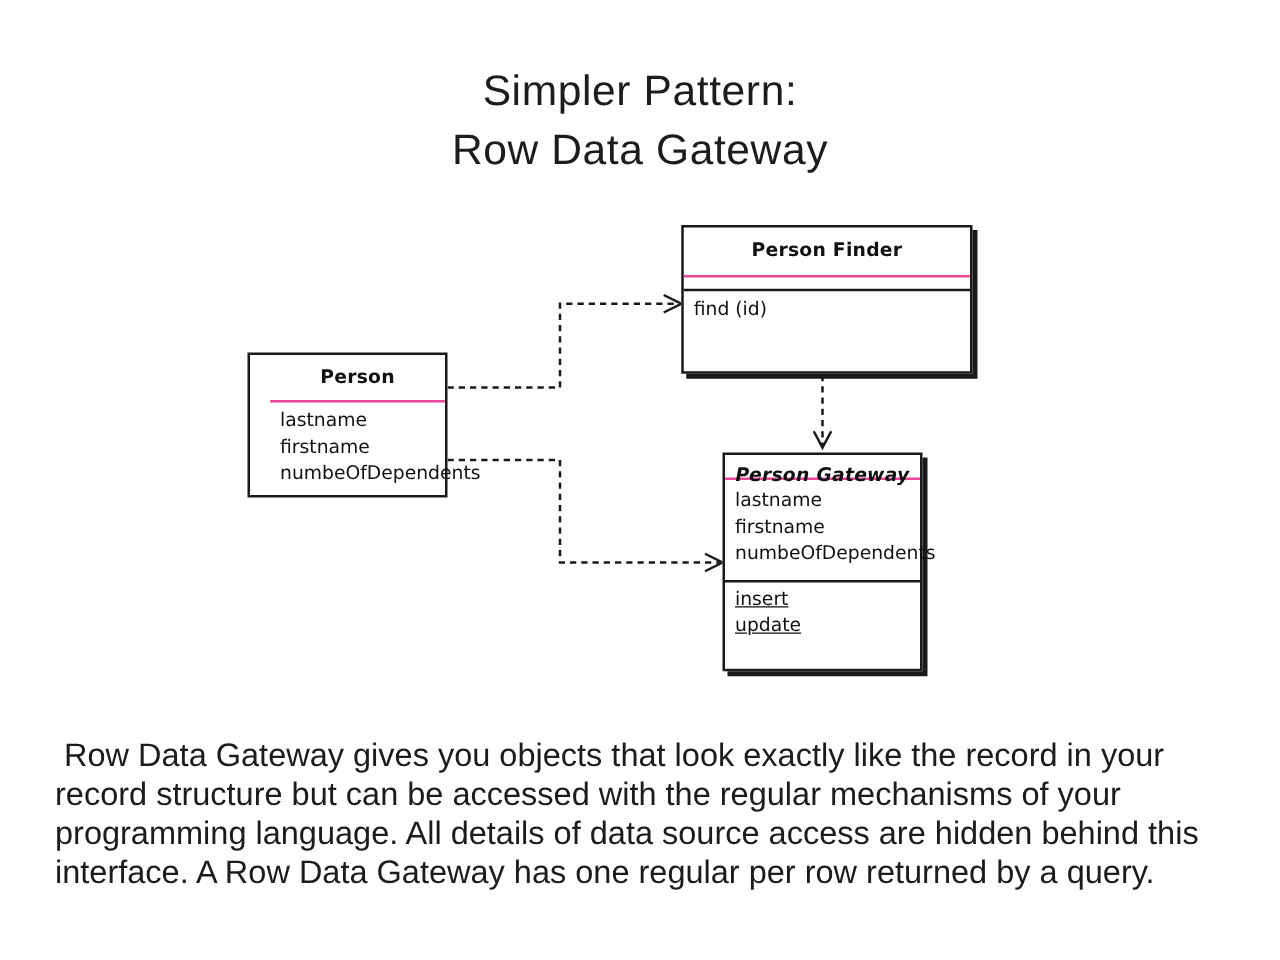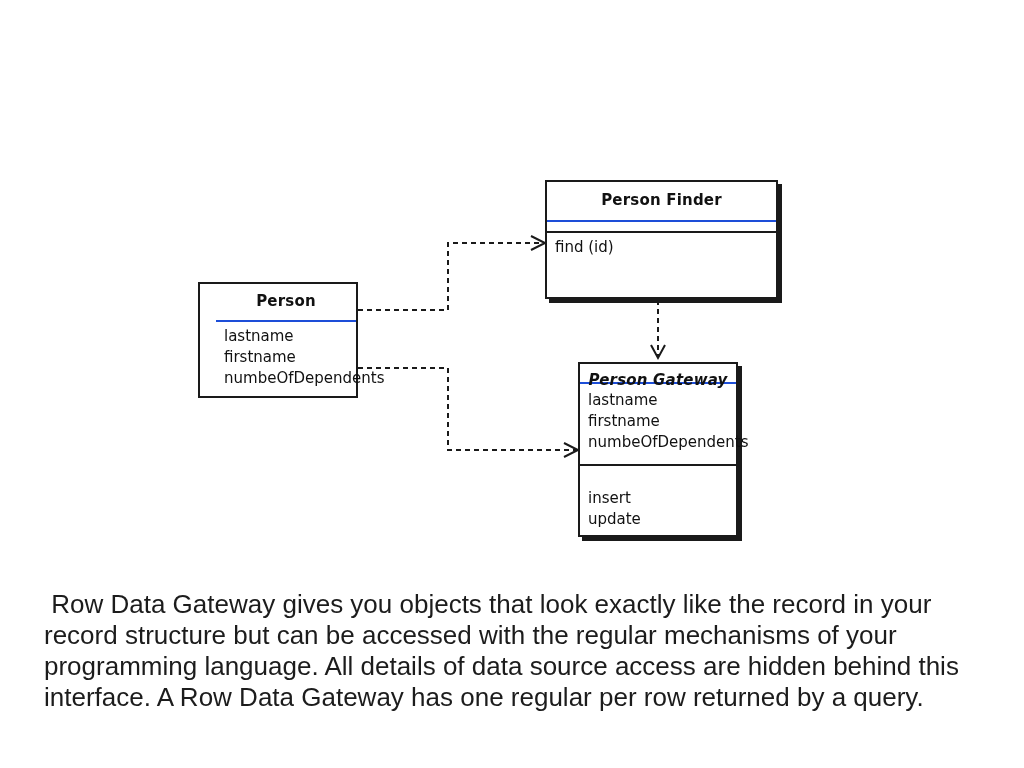--- a/index.html
+++ b/index.html
@@ -22,44 +22,48 @@
     fill:none; stroke:#1a1a1a; stroke-width:2;
   }
   .uml-class {
     position:absolute; background:#ffffff;
     border:2px solid #1a1a1a;
     font-family:"DejaVu Sans", sans-serif; font-size:15px; color:#111111;
   }
   .shadowed { box-shadow:4px 4px 0 0 #1a1a1a; }
   .c-title {
     font-weight:bold; text-align:center;
-    border-bottom:2px solid #1d4ed8;
+    border-bottom:2px solid #ec4899;
     letter-spacing:0.2px;
   }
   .c-empty { height:11px; border-bottom:2px solid #1a1a1a; }
   .c-members { padding:4px 8px; line-height:21px; }
   .person { left:198px; top:282px; width:160px; height:116px;padding-left:16px; }
   .person .c-title { height:38px; line-height:35px; }
   .finder { left:545px; top:180px; width:233px; height:119px; }
   .finder .c-title { height:40px; line-height:37px; }
   .gateway { left:578px; top:362px; width:160px; height:175px; }
   .gateway .c-title { height:20px; line-height:33px;font-style:italic; }
   .gateway .attrs { height:82px; border-bottom:2px solid #1a1a1a; padding-top:6px; }
-  .gateway .methods { padding-top:22px; }
+  .gateway .methods { padding-top:3px;text-decoration:underline; }
   .body-text {
     position:absolute; left:44px; top:589px;
     font-size:26px; line-height:31px; color:#1c1c1c;
   }
   .body-text div { white-space:pre; }
 </style>
 </head>
 <body>
 
 <div class="slide">
 
+  <div class="slide-title">
+    <div>Simpler Pattern:</div>
+    <div>Row Data Gateway</div>
+  </div>
 
   <svg class="connectors" viewBox="0 0 1024 768" xmlns="http://www.w3.org/2000/svg">
     <path class="dash" d="M358,310 L448,310 L448,243 L543,243"></path>
     <path class="head" d="M531,236 L545,243 L531,250"></path>
     <path class="dash" d="M358,368 L448,368 L448,450 L576,450"></path>
     <path class="head" d="M564,443 L578,450 L564,457"></path>
     <path class="dash" d="M658,300 L658,356"></path>
     <path class="head" d="M651,345 L658,358 L665,345"></path>
   </svg>
 

